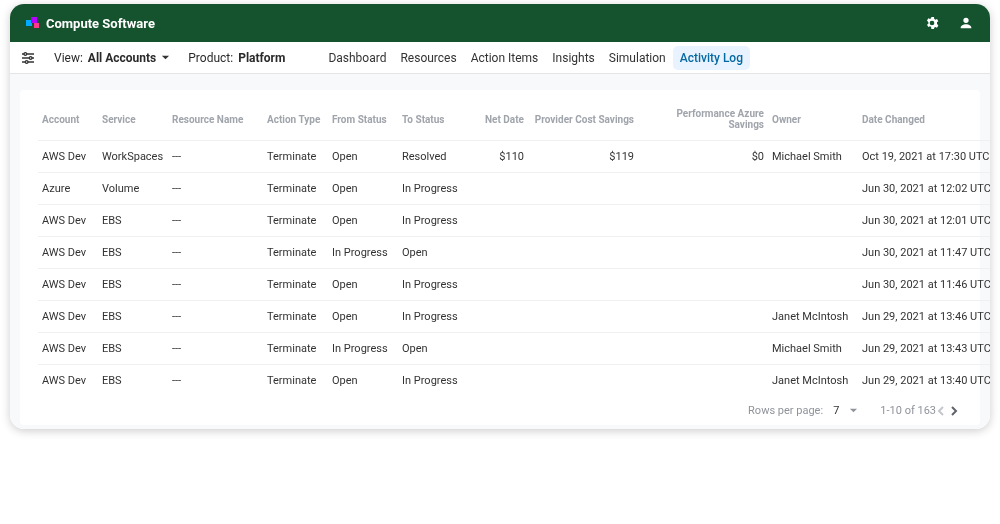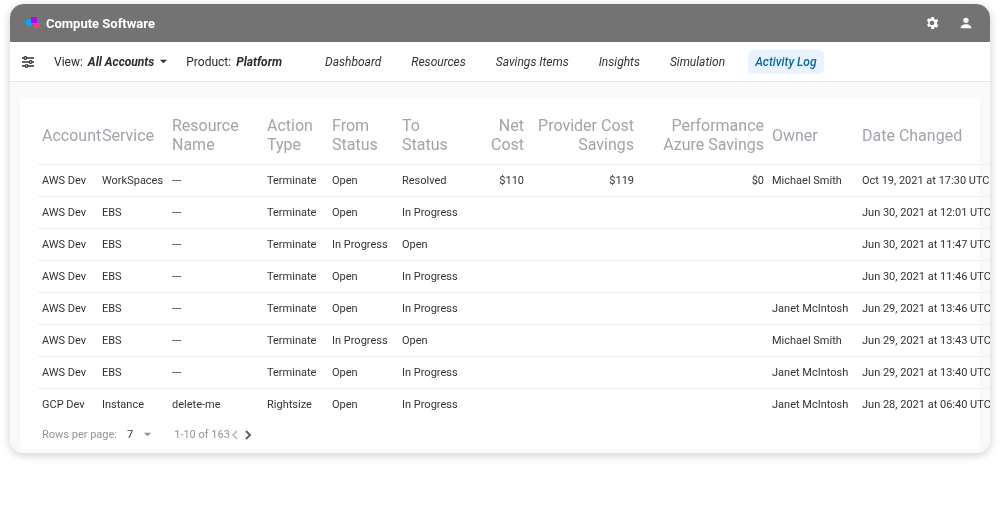--- a/index.html
+++ b/index.html
@@ -14,78 +14,79 @@
   }
   .app {
     width: 980px;
     margin: 4px 10px;
     border-radius: 14px;
     overflow: hidden;
     box-shadow: 0 2px 10px rgba(0,0,0,0.2);
     background: #fff;
   }
   .header {
-    background: #737373;
+    background: #14532d;
     height: 38px;
     display: flex;
     align-items: center;
     padding: 0 16px;
     color: #fff;
   }
   .logo-block { display: flex; align-items: center; gap: 6px; font-weight: 700; font-size: 13px; }
   .logo-mark { width: 14px; height: 14px; position: relative; }
   .logo-mark svg { width: 14px; height: 14px; }
   .header-spacer { flex: 1; }
   .header-icon { color: #fff; margin-left: 18px; display: flex; cursor: pointer; }
   .header-icon svg { width: 16px; height: 16px; fill: #fff; }
 
   .navbar {
-    height: 40px;
+    height: 32px;
     border-bottom: 1px solid #e4e4e4;
     display: flex;
     align-items: center;
     padding: 0 10px;
     gap: 18px;
     font-size: 12px;
     color: #2a2a2a;
   }
   .nav-toggle { display:flex; cursor:pointer; }
   .nav-toggle svg { width:16px; height:16px; stroke:#333; }
   .view-block { display: flex; align-items: center; gap: 5px; }
   .view-block .lbl { font-weight:400; }
-  .view-block .val { font-weight:700;font-style:italic; }
+  .view-block .val { font-weight:700; }
   .caret-down { display:inline-flex; }
   .caret-down svg { width:9px; height:9px; fill:#333; }
-  .tabs { display: flex; gap: 16px; margin-left: 18px; align-items: center; font-style: italic; }
+  .tabs { display: flex; margin-left: 18px; align-items: center; }
   .tab { color: #333; padding: 5px 7px; border-radius: 5px; cursor:pointer; font-size:12px; }
   .tab.active { background: #e9f2ff; color: #0369a1; font-weight:500; }
 
   .content { padding: 16px 10px 4px 10px; background:#f8f9fb; }
   .table-wrap { background:#fff; border-radius:4px; padding: 10px 18px 6px 18px; }
   table { width: 100%; border-collapse: collapse; table-layout: fixed; }
   th {
     text-align: left;
-    font-weight: 400;
+    font-weight: 700;
     color: #a0a4ab;
-    font-size: 16px;
+    font-size: 10px;
     padding: 8px 4px 10px 4px;
   }
   td {
     padding: 9px 4px;
     font-size: 11px;
     color: #333;
     border-top: 1px solid #eef0f2;
     white-space: nowrap;
     overflow: hidden;
     text-overflow: ellipsis;
   }
   .num { text-align: right; }
   .pagination {
     display: flex;
     align-items: center;
+    justify-content: flex-end;
     gap: 22px;
     padding: 8px 4px 2px 4px;
     color: #8f939a;
     font-size: 11px;
   }
   .rpp { display:flex; align-items:center; gap:10px; }
   .rpp .num-val { color:#333; }
   .page-nav { display:flex; align-items:center; gap:1px; }
   .chev { display:inline-flex; cursor:pointer; }
   .chev svg { width:10px; height:10px; }
@@ -141,21 +142,21 @@
           </svg>
         </span>
     </div>
     <div class="view-block">
       <span class="lbl">Product:</span>
       <span class="val">Platform</span>
     </div>
     <div class="tabs" id="tabs">
         <span class="tab">Dashboard</span>
         <span class="tab">Resources</span>
-        <span class="tab">Savings Items</span>
+        <span class="tab">Action Items</span>
         <span class="tab">Insights</span>
         <span class="tab">Simulation</span>
         <span class="tab active">Activity Log</span>
       </div>
   </div>
 
   <div class="content">
     <div class="table-wrap">
       <table>
         <colgroup>
@@ -172,21 +173,21 @@
             <col style="width:140px">
         </colgroup>
         <thead>
             <tr id="thead-row">
               <th>Account</th>
               <th>Service</th>
               <th>Resource Name</th>
               <th>Action Type</th>
               <th>From Status</th>
               <th>To Status</th>
-              <th class="num">Net Cost</th>
+              <th class="num">Net Date</th>
               <th class="num">Provider Cost Savings</th>
               <th class="num">Performance Azure Savings</th>
               <th>Owner</th>
               <th>Date Changed</th>
             </tr>
           </thead>
         <tbody id="tbody">
             <tr>
               <td>AWS Dev</td>
               <td>WorkSpaces</td>
@@ -194,20 +195,33 @@
               <td>Terminate</td>
               <td>Open</td>
               <td>Resolved</td>
               <td class="num">$110</td>
               <td class="num">$119</td>
               <td class="num">$0</td>
               <td>Michael Smith</td>
               <td>Oct 19, 2021 at 17:30 UTC</td>
             </tr>
             <tr>
+              <td>Azure</td>
+              <td>Volume</td>
+              <td>---</td>
+              <td>Terminate</td>
+              <td>Open</td>
+              <td>In Progress</td>
+              <td class="num"></td>
+              <td class="num"></td>
+              <td class="num"></td>
+              <td></td>
+              <td>Jun 30, 2021 at 12:02 UTC</td>
+            </tr>
+            <tr>
               <td>AWS Dev</td>
               <td>EBS</td>
               <td>---</td>
               <td>Terminate</td>
               <td>Open</td>
               <td>In Progress</td>
               <td class="num"></td>
               <td class="num"></td>
               <td class="num"></td>
               <td></td>
@@ -270,33 +284,20 @@
               <td>EBS</td>
               <td>---</td>
               <td>Terminate</td>
               <td>Open</td>
               <td>In Progress</td>
               <td class="num"></td>
               <td class="num"></td>
               <td class="num"></td>
               <td>Janet McIntosh</td>
               <td>Jun 29, 2021 at 13:40 UTC</td>
-            </tr>
-            <tr>
-              <td>GCP Dev</td>
-              <td>Instance</td>
-              <td>delete-me</td>
-              <td>Rightsize</td>
-              <td>Open</td>
-              <td>In Progress</td>
-              <td class="num"></td>
-              <td class="num"></td>
-              <td class="num"></td>
-              <td>Janet McIntosh</td>
-              <td>Jun 28, 2021 at 06:40 UTC</td>
             </tr>
           </tbody>
       </table>
       <div class="pagination">
         <div class="rpp">
           <span>Rows per page:</span>
           <span class="num-val">7</span>
           <span class="caret-down">
               <svg viewBox="0 0 10 10">
                 <path d="M1 3 5 7 9 3Z" fill="#8f939a"></path>

